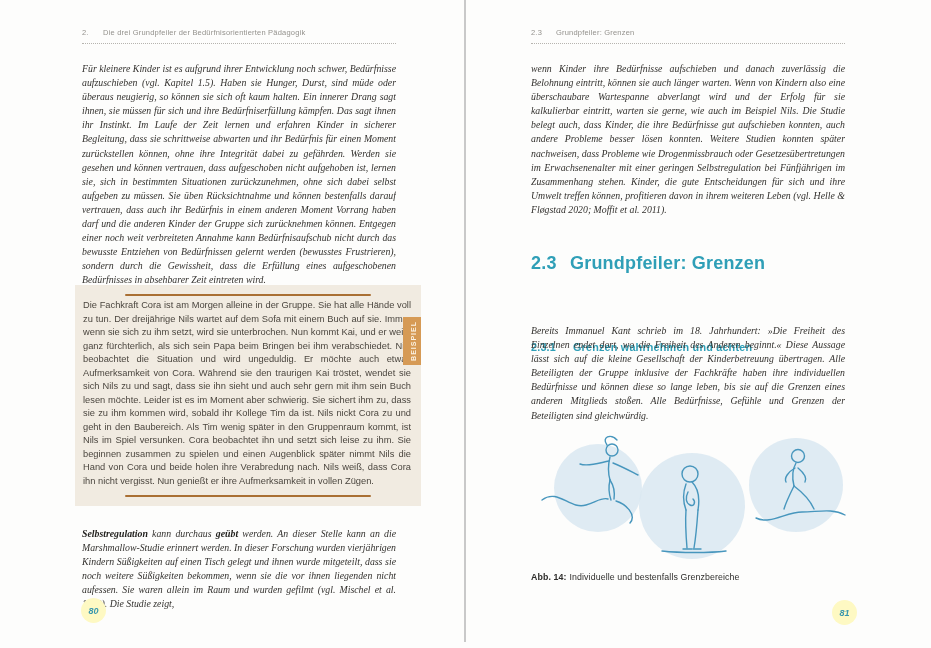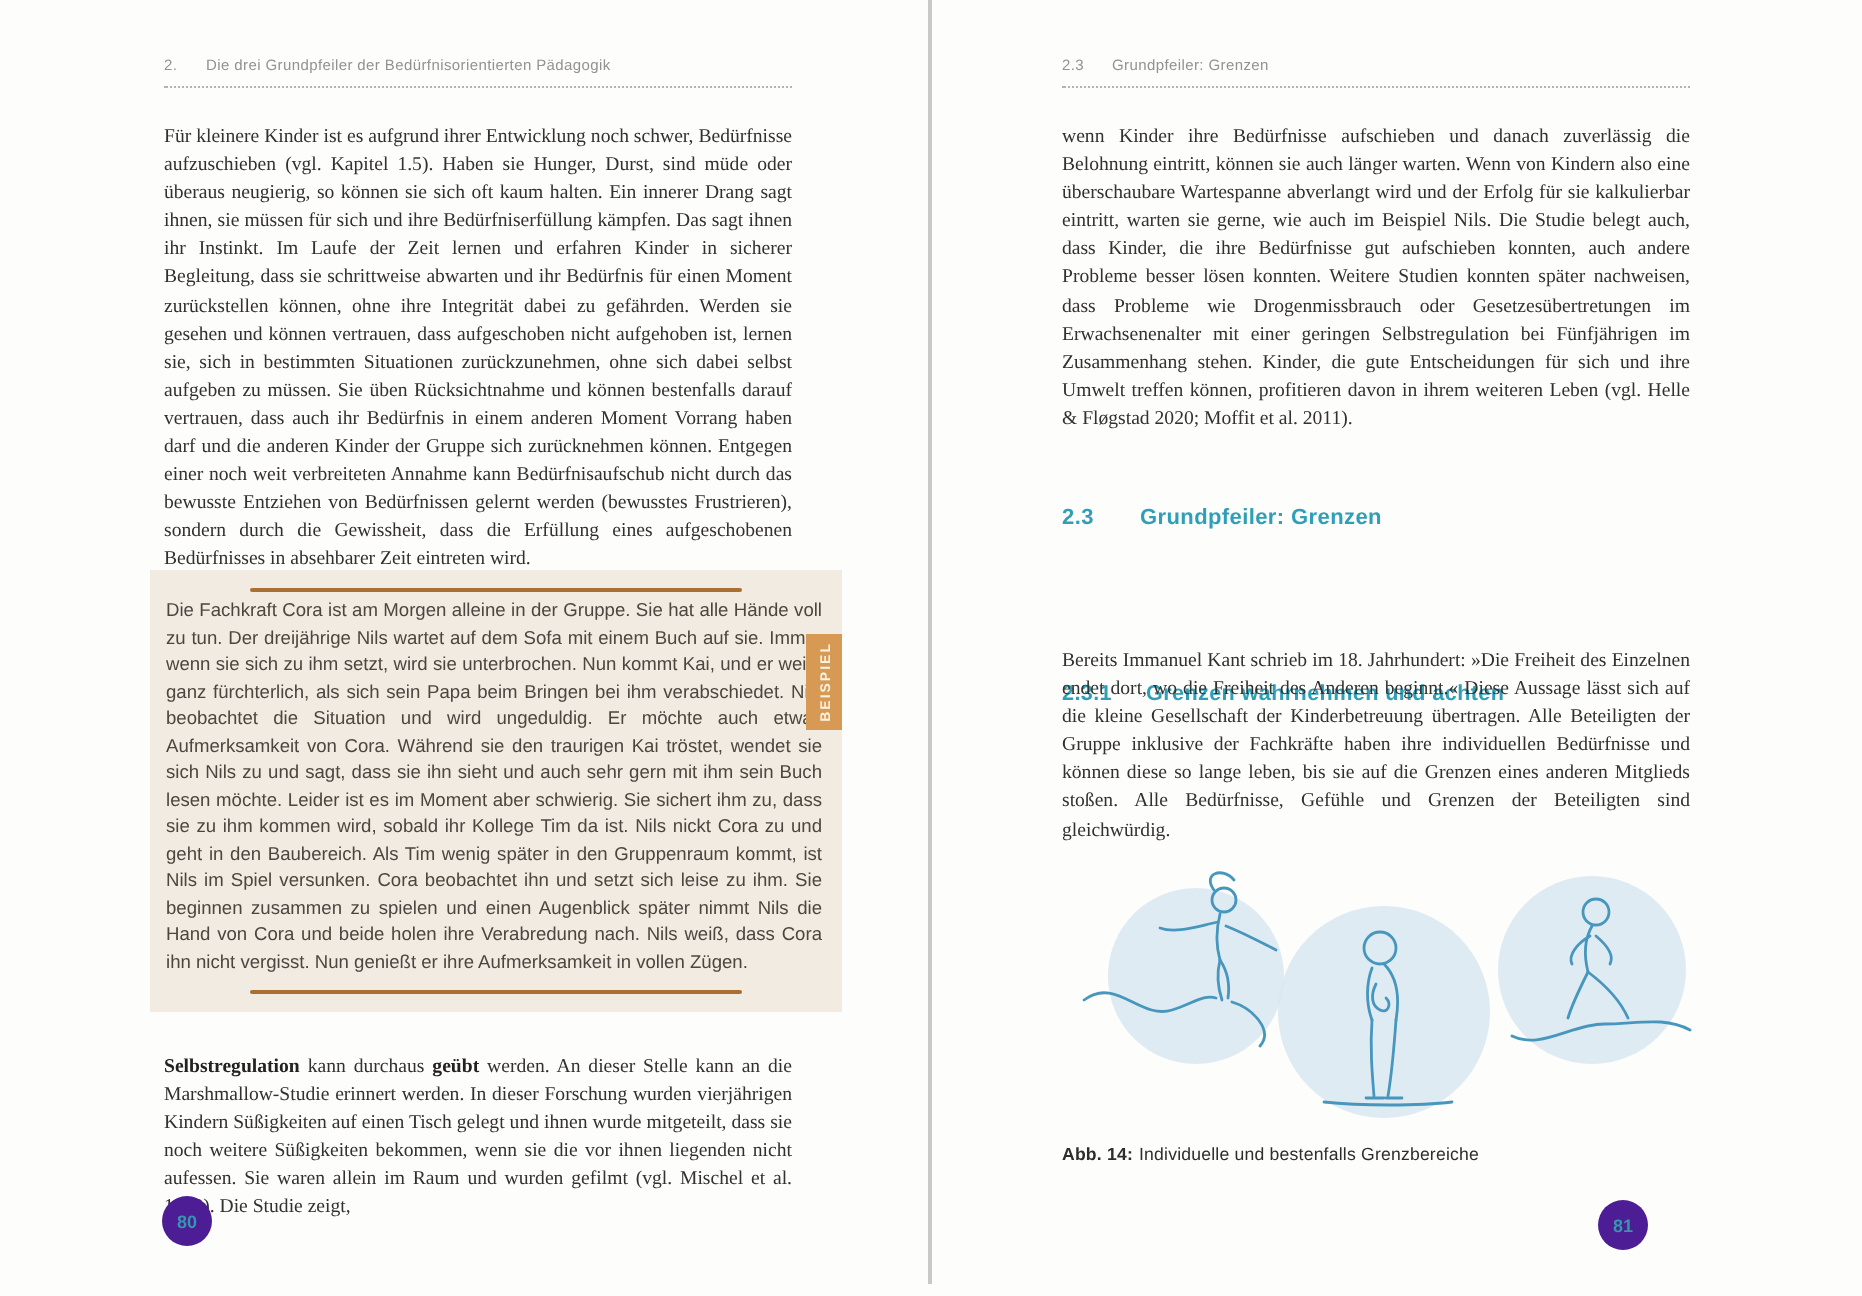--- a/index.html
+++ b/index.html
@@ -27,21 +27,21 @@
   }
   .running-head .rh-num{display:inline-block;flex:0 0 auto;}
   .rh-left .rh-num{width:21px;}
   .rh-right .rh-num{width:25px;}
   
   .para{
     position:absolute;width:314px;
     font-family:"Liberation Serif", serif;
     font-size:9.8px;line-height:14.1px;color:#33312e;
     text-align:justify;
-    hyphens:auto;-webkit-hyphens:auto;
+    hyphens:auto;font-style:italic;-webkit-hyphens:auto;
   }
   .para b{color:#23221f;}
   
   .example-box{
     position:absolute;left:75px;top:285px;width:346px;height:221px;
     background:#f1ebe1;
     overflow:hidden;
   }
   .box-rule{
     position:absolute;left:50px;width:246px;height:2px;
@@ -60,44 +60,44 @@
     background:#d69a55;
     display:flex;align-items:center;justify-content:center;
   }
   .box-tab span{
     writing-mode:vertical-rl;transform:rotate(180deg);
     font-size:7px;font-weight:bold;letter-spacing:1px;color:#fbf2e3;
   }
   
   .heading{
     position:absolute;left:531px;top:253px;width:340px;
-    font-size:11px;font-weight:600;color:#2f9fb7;letter-spacing:.2px;
+    font-size:18px;font-weight:600;color:#2f9fb7;letter-spacing:.2px;
   }
   .heading .h-num{display:inline-block;width:39px;}
   .subheading{
     position:absolute;left:531px;top:301px;width:340px;
     font-size:10.8px;font-weight:600;color:#2f9fb7;letter-spacing:.2px;margin-top:40px;
   }
   .subheading .h-num{display:inline-block;width:42px;}
   
   .figure-svg{position:absolute;left:540px;top:430px;}
   .figure-caption{
     position:absolute;left:531px;top:572px;width:320px;
     font-size:8.8px;color:#2e2d2b;letter-spacing:.1px;
   }
   .figure-caption b{margin-right:3px;}
   
   .page-num{
     position:absolute;width:25px;height:25px;border-radius:50%;
-    background:#4c1d95;
+    background:#fef9c3;
     display:flex;align-items:center;justify-content:center;
-    font-size:9px;font-weight:bold;color:#3796ad;
+    font-size:9px;font-weight:bold;color:#3796ad;font-style:italic;
   }
   .page-num.left{left:81px;top:598px;}
-  .page-num.right{left:799px;top:600px;}
+  .page-num.right{left:832px;top:600px;}
 </style>
 </head>
 <body>
 
 <div class="spread">
 
   <div>
 
     <div class="running-head rh-left" style="left:82px;">
       <span class="rh-num">2.</span>

